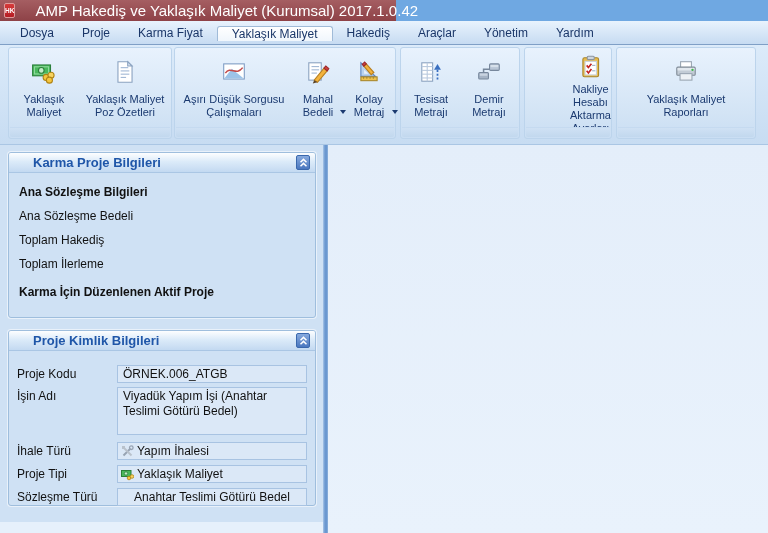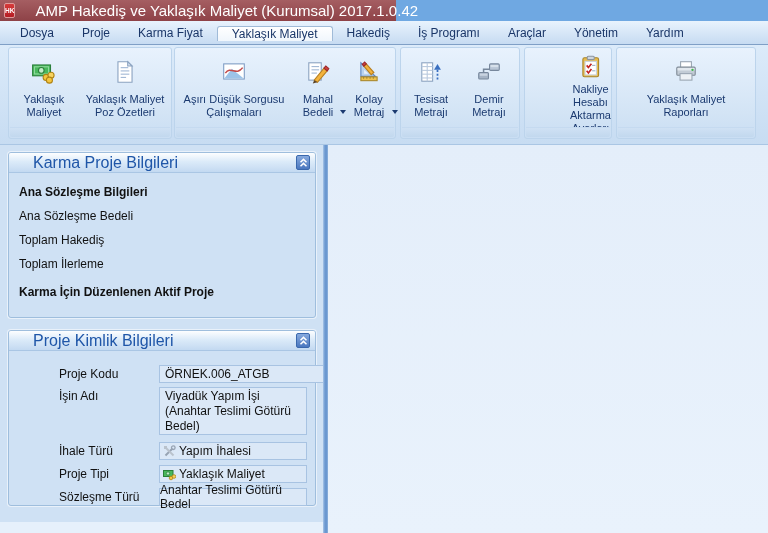--- a/index.html
+++ b/index.html
@@ -93,35 +93,35 @@
     border:1px solid #9fbedd;border-radius:3px;
     background:#cfe1f4;box-shadow:0 0 0 1px rgba(255,255,255,.55);
   }
   .panel-header{
     height:20px;box-sizing:border-box;
     background:linear-gradient(#fdfeff,#dcebf9 45%,#c3d9f1);
     border-bottom:1px solid #aac6e4;border-radius:2px 2px 0 0;
     display:flex;align-items:center;position:relative;
   }
   .panel-title{
-    color:#1f56a8;font-weight:normal;font-size:16px;margin-left:24px;white-space:nowrap;
+    color:#1f56a8;font-weight:bold;font-size:13px;margin-left:24px;white-space:nowrap;
   }
   .collapse-btn{
     position:absolute;right:5px;top:2px;width:14px;height:15px;border-radius:2px;
     background:linear-gradient(#87aade,#4a77bf);border:1px solid #3a68ad;
     box-sizing:border-box;display:flex;align-items:center;justify-content:center;
     cursor:pointer;
   }
   
   .karma-body{padding:12px 0 0 10px;display:flex;flex-direction:column;gap:10px;}
   .karma-item{color:#111;line-height:14px;}
   .karma-item.bold{font-weight:bold;}
   .karma-item.gap-top{margin-top:4px;}
   
-  .kimlik-body{padding:14px 8px 1px 8px;margin-left:42px;}
+  .kimlik-body{padding:14px 8px 1px 8px;}
   .field-row{display:flex;align-items:flex-start;}
   .field-label{width:100px;flex:0 0 100px;color:#111;padding-top:2px;white-space:nowrap;}
   .field-box{
     width:190px;box-sizing:border-box;height:18px;
     background:#dbe8f7;border:1px solid #a8c3e2;
     display:flex;align-items:center;color:#111;font-size:12px;
     font-family:"Liberation Sans","DejaVu Sans",sans-serif;
   }
   input.field-box{padding:0 5px;outline:none;}
   textarea.field-box{
@@ -140,21 +140,20 @@
     <div class="title-text">AMP Hakediş ve Yaklaşık Maliyet (Kurumsal) 2017.1.0.42</div>
   </div>
 </div>
 
 <div class="menubar">
   <div class="menu-item" style="margin-left:6px">Dosya</div>
   <div class="menu-item">Proje</div>
   <div class="menu-item">Karma Fiyat</div>
   <div class="menu-item active">Yaklaşık Maliyet</div>
   <div class="menu-item">Hakediş</div>
-  <div class="menu-item">İş Programı</div>
   <div class="menu-item">Araçlar</div>
   <div class="menu-item">Yönetim</div>
   <div class="menu-item">Yardım</div>
 </div>
 
 <div class="ribbon">
 
   <div class="rgroup" style="left:8px;width:164px;">
     <div class="rbtn" style="width:70px">
       <span class="ricon">

